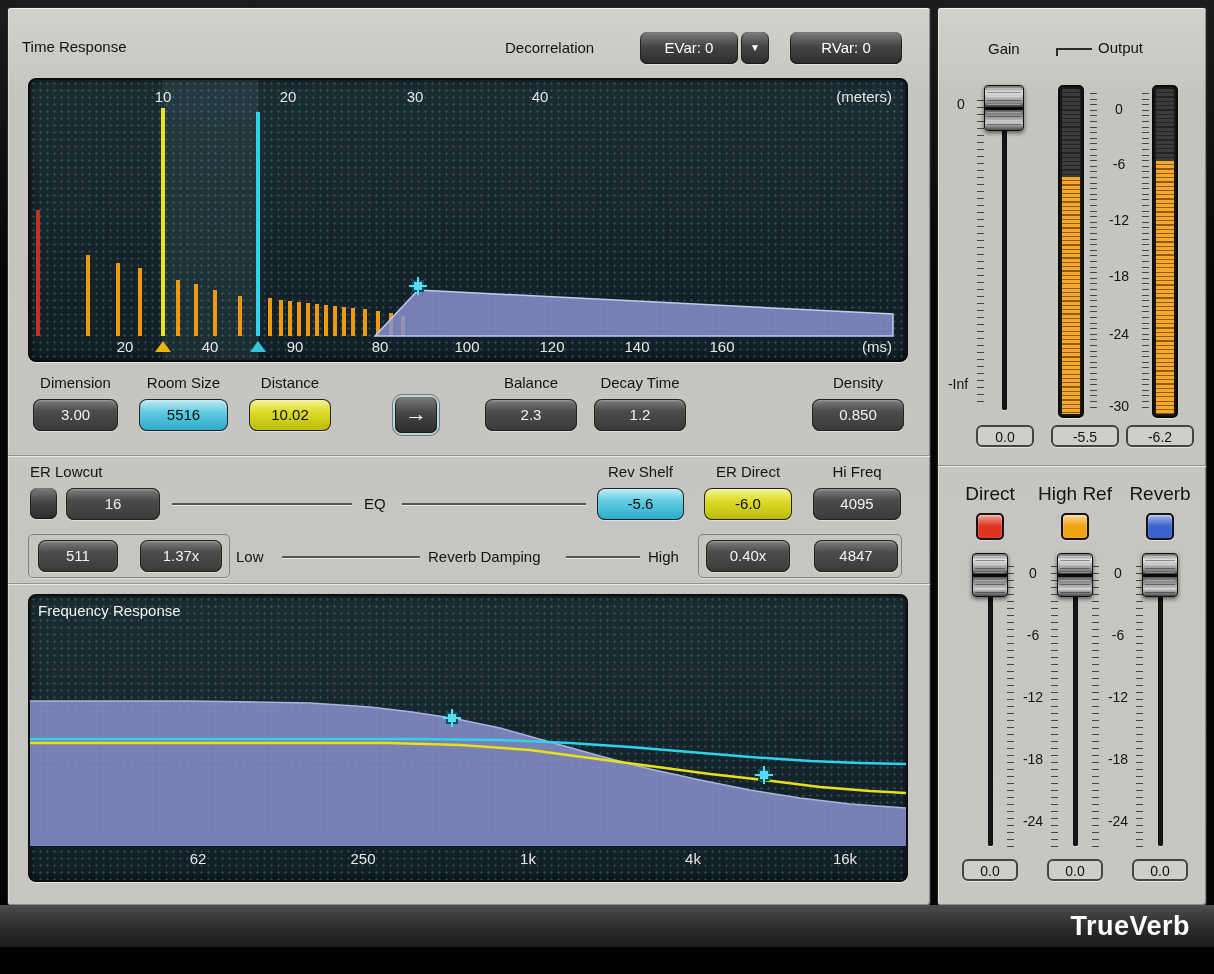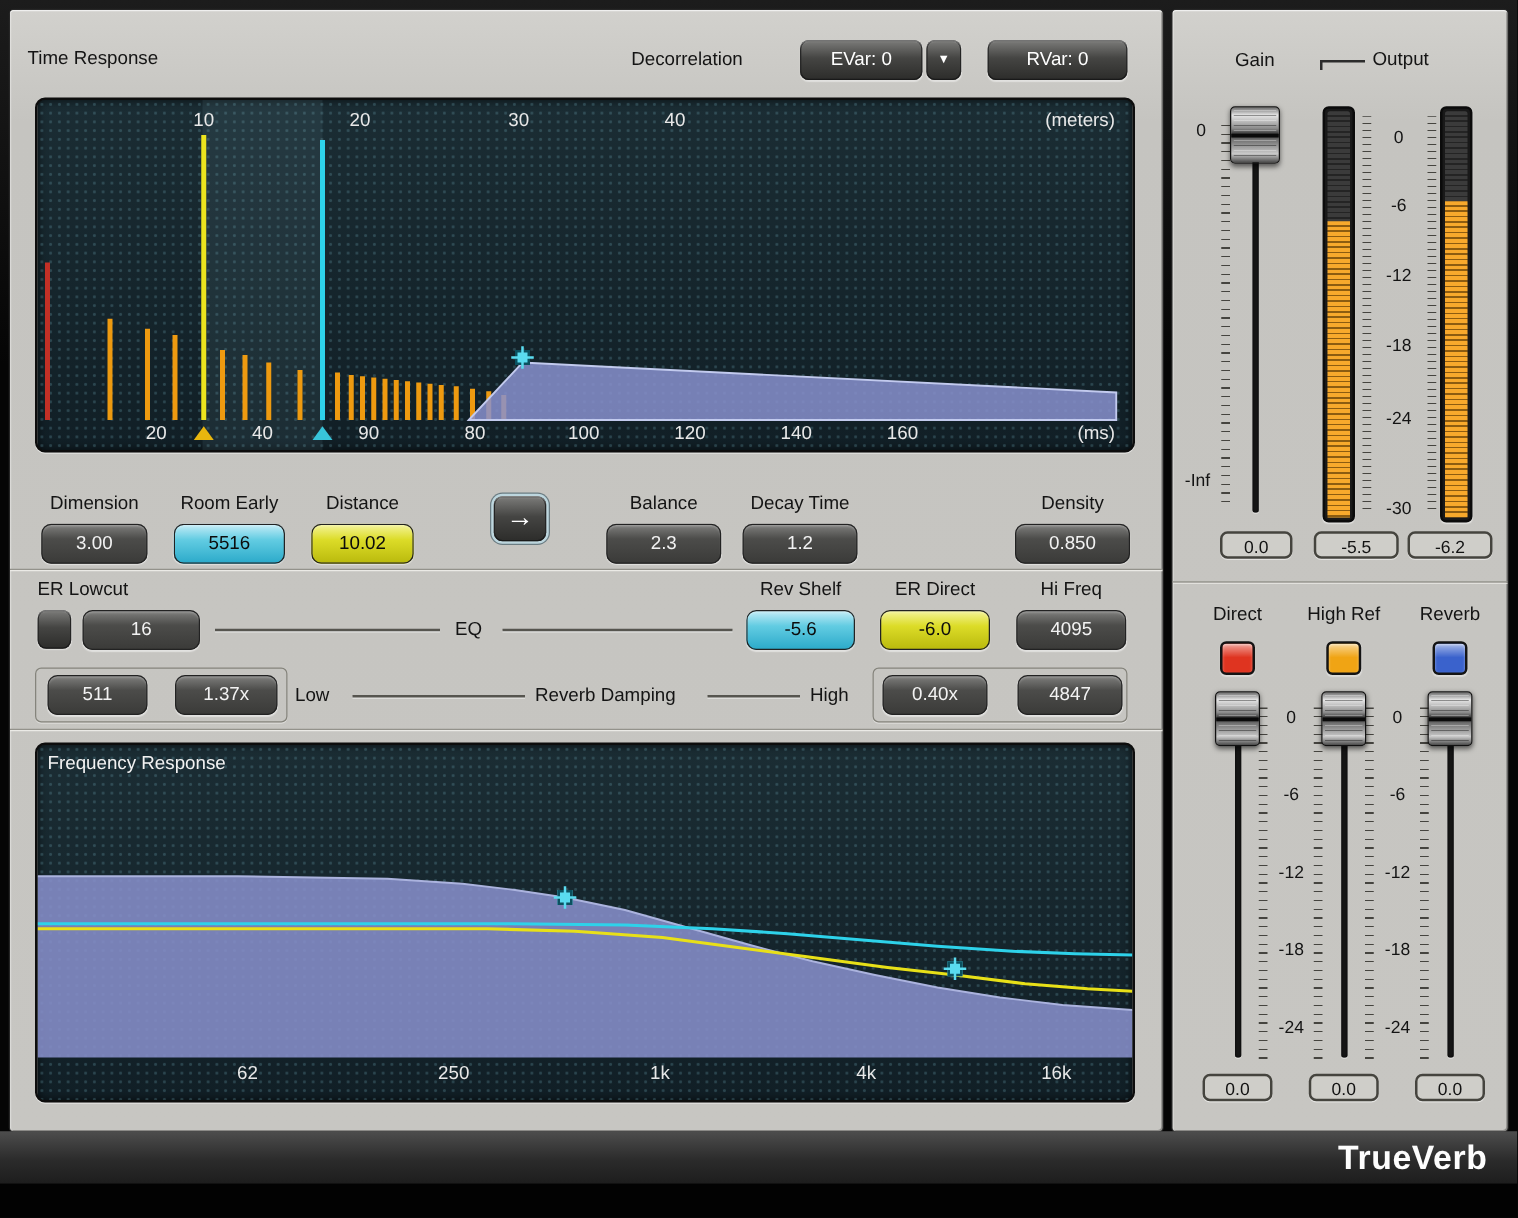--- a/index.html
+++ b/index.html
@@ -64,21 +64,21 @@
     position:absolute; height:32px; line-height:31px; border-radius:8px;
     background:linear-gradient(180deg,#828280,#4c4c4a 38%,#3a3a38);
     box-shadow: inset 0 0 0 1px #222, inset 0 2px 2px rgba(255,255,255,.28), 0 1px 1px rgba(255,255,255,.5);
     color:#f2f2f2; font-size:15px; text-align:center;
   }
   .vbox.cyan   { background:linear-gradient(180deg,#c9eef8,#62cce2 40%,#2aa9c9); color:#0c0c0c; }
   .vbox.yellow { background:linear-gradient(180deg,#f5f59e,#dcdc28 40%,#b9b90c); color:#0c0c0c; }
   .vbox.dim    { color:#9b9b9b; }
   .hline { position:absolute; height:2px; background:#56554f; box-shadow:0 1px 0 rgba(255,255,255,.55); }
   .bracket { position:absolute; border:1px solid #85847c; border-radius:5px; box-shadow:0 1px 0 rgba(255,255,255,.4); }
-  .param { position:absolute; top:366px; text-align:center;margin-top:20px; }
+  .param { position:absolute; top:366px; text-align:center; }
   .plabel { display:block; font-size:15px; color:#141414; margin-bottom:8px; white-space:nowrap; }
   .param .vbox { position:relative; width:100%; }
   .arrow-btn { line-height:34px; font-size:22px; font-weight:bold; box-shadow: inset 0 1px 1px rgba(255,255,255,.45), inset 0 0 0 1px #191919, 0 0 0 2px #bdd6de, 0 0 0 3px #6b7c82; }
   .evar-wrap { position:absolute; display:flex; gap:3px; }
   .evar-wrap .btn { position:relative; }
   .dd { font-size:10px; line-height:32px; }
 
   
   .track { position:absolute; width:5px; background:#161616; border-radius:2px;
            box-shadow: 0 1px 0 rgba(255,255,255,.5), inset 0 0 2px #000; }
@@ -99,21 +99,21 @@
   .meter-bg { position:absolute; inset:2px; border-radius:2px;
     background:repeating-linear-gradient(180deg,#3b3b3b 0 3px,#242424 3px 4.3px); }
   .meter-fill { position:absolute; left:2px; right:2px; bottom:2px;
     background:repeating-linear-gradient(180deg,#f8a92c 0 3px,#8d5c10 3px 4.3px); }
   .readout { position:absolute; height:22px; line-height:20px; border:2px solid #45443e; border-radius:6px;
              background:#cfcec9; color:#121212; font-size:14px; text-align:center;
              box-shadow:0 1px 0 rgba(255,255,255,.5); }
   .chan-btn { position:absolute; width:28px; height:27px; border-radius:5px; border:2px solid #141414;
               box-shadow: inset 0 1px 2px rgba(255,255,255,.5), 0 1px 1px rgba(255,255,255,.4); }
   .mix-chan { position:absolute; top:0; width:56px; height:420px; }
-  .mix-chan .clabel { position:absolute; left:-14px; width:84px; top:17px; text-align:center; font-size:15px; color:#141414; }
+  .mix-chan .clabel { position:absolute; left:-14px; width:84px; top:17px; text-align:center; font-size:19px; color:#141414; }
   .mix-scale-col { position:absolute; top:99px; width:34px; }
   .mix-scale-col span { position:absolute; left:0; width:34px; text-align:center; font-size:14px; color:#141414; }
 
   
   .bottom-bar { position:absolute; left:0; top:905px; width:1214px; height:42px;
     background:linear-gradient(180deg,#4d4d4d,#2b2b2b 55%,#1d1d1d);
     display:flex; align-items:center; justify-content:flex-end; padding-right:24px; }
   .brand { color:#fdfdfd; font-size:27px; font-weight:bold; letter-spacing:.5px; }
   .black-strip { position:absolute; left:0; top:947px; width:1214px; height:27px; background:#020202; }
 </style>
@@ -181,21 +181,21 @@
         <div class="tri y" style="left:125px;top:261px"></div>
         <div class="tri c" style="left:220px;top:261px"></div>
         <div class="handle" style="left: 382px; top: 200px;"></div>
       </div>
 
       <div class="param" style="left:25px;width:85px">
         <span class="plabel">Dimension</span>
         <div class="vbox">3.00</div>
       </div>
       <div class="param" style="left:131px;width:89px">
-        <span class="plabel">Room Early</span>
+        <span class="plabel">Room Size</span>
         <div class="vbox cyan">5516</div>
       </div>
       <div class="param" style="left:241px;width:82px">
         <span class="plabel">Distance</span>
         <div class="vbox yellow">10.02</div>
       </div>
       <div class="btn arrow-btn" style="left:387px;top:389px;width:42px;height:36px">→</div>
       <div class="param" style="left:477px;width:92px">
         <span class="plabel">Balance</span>
         <div class="vbox">2.3</div>

